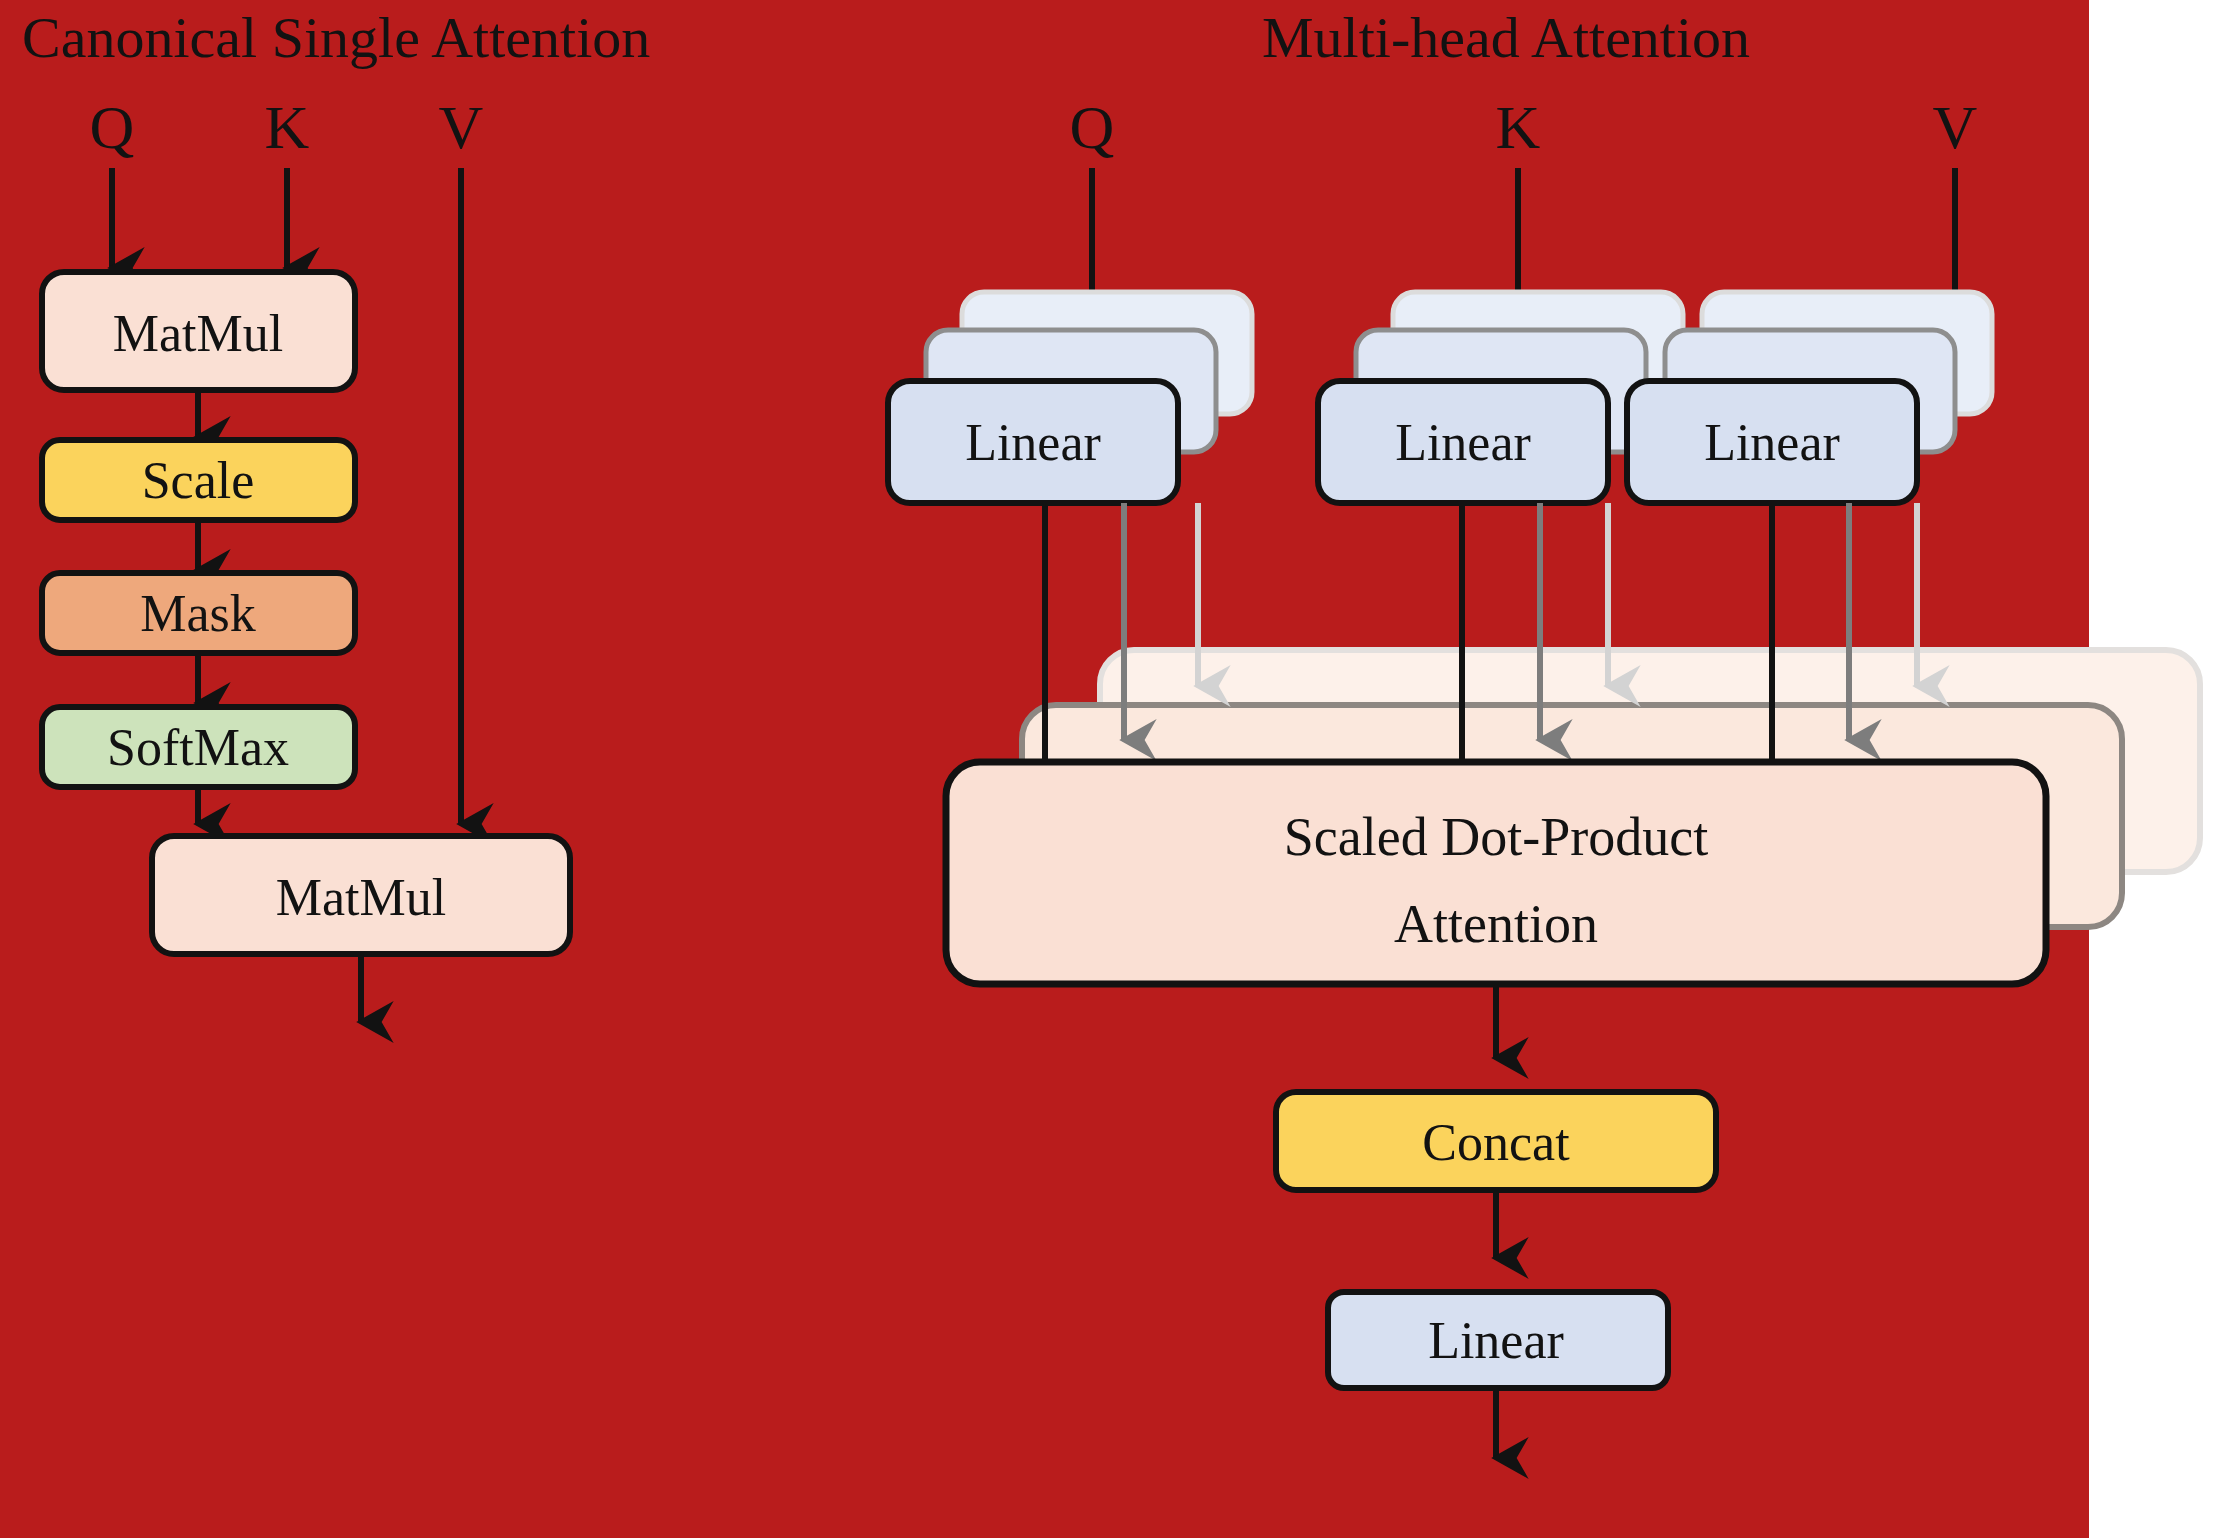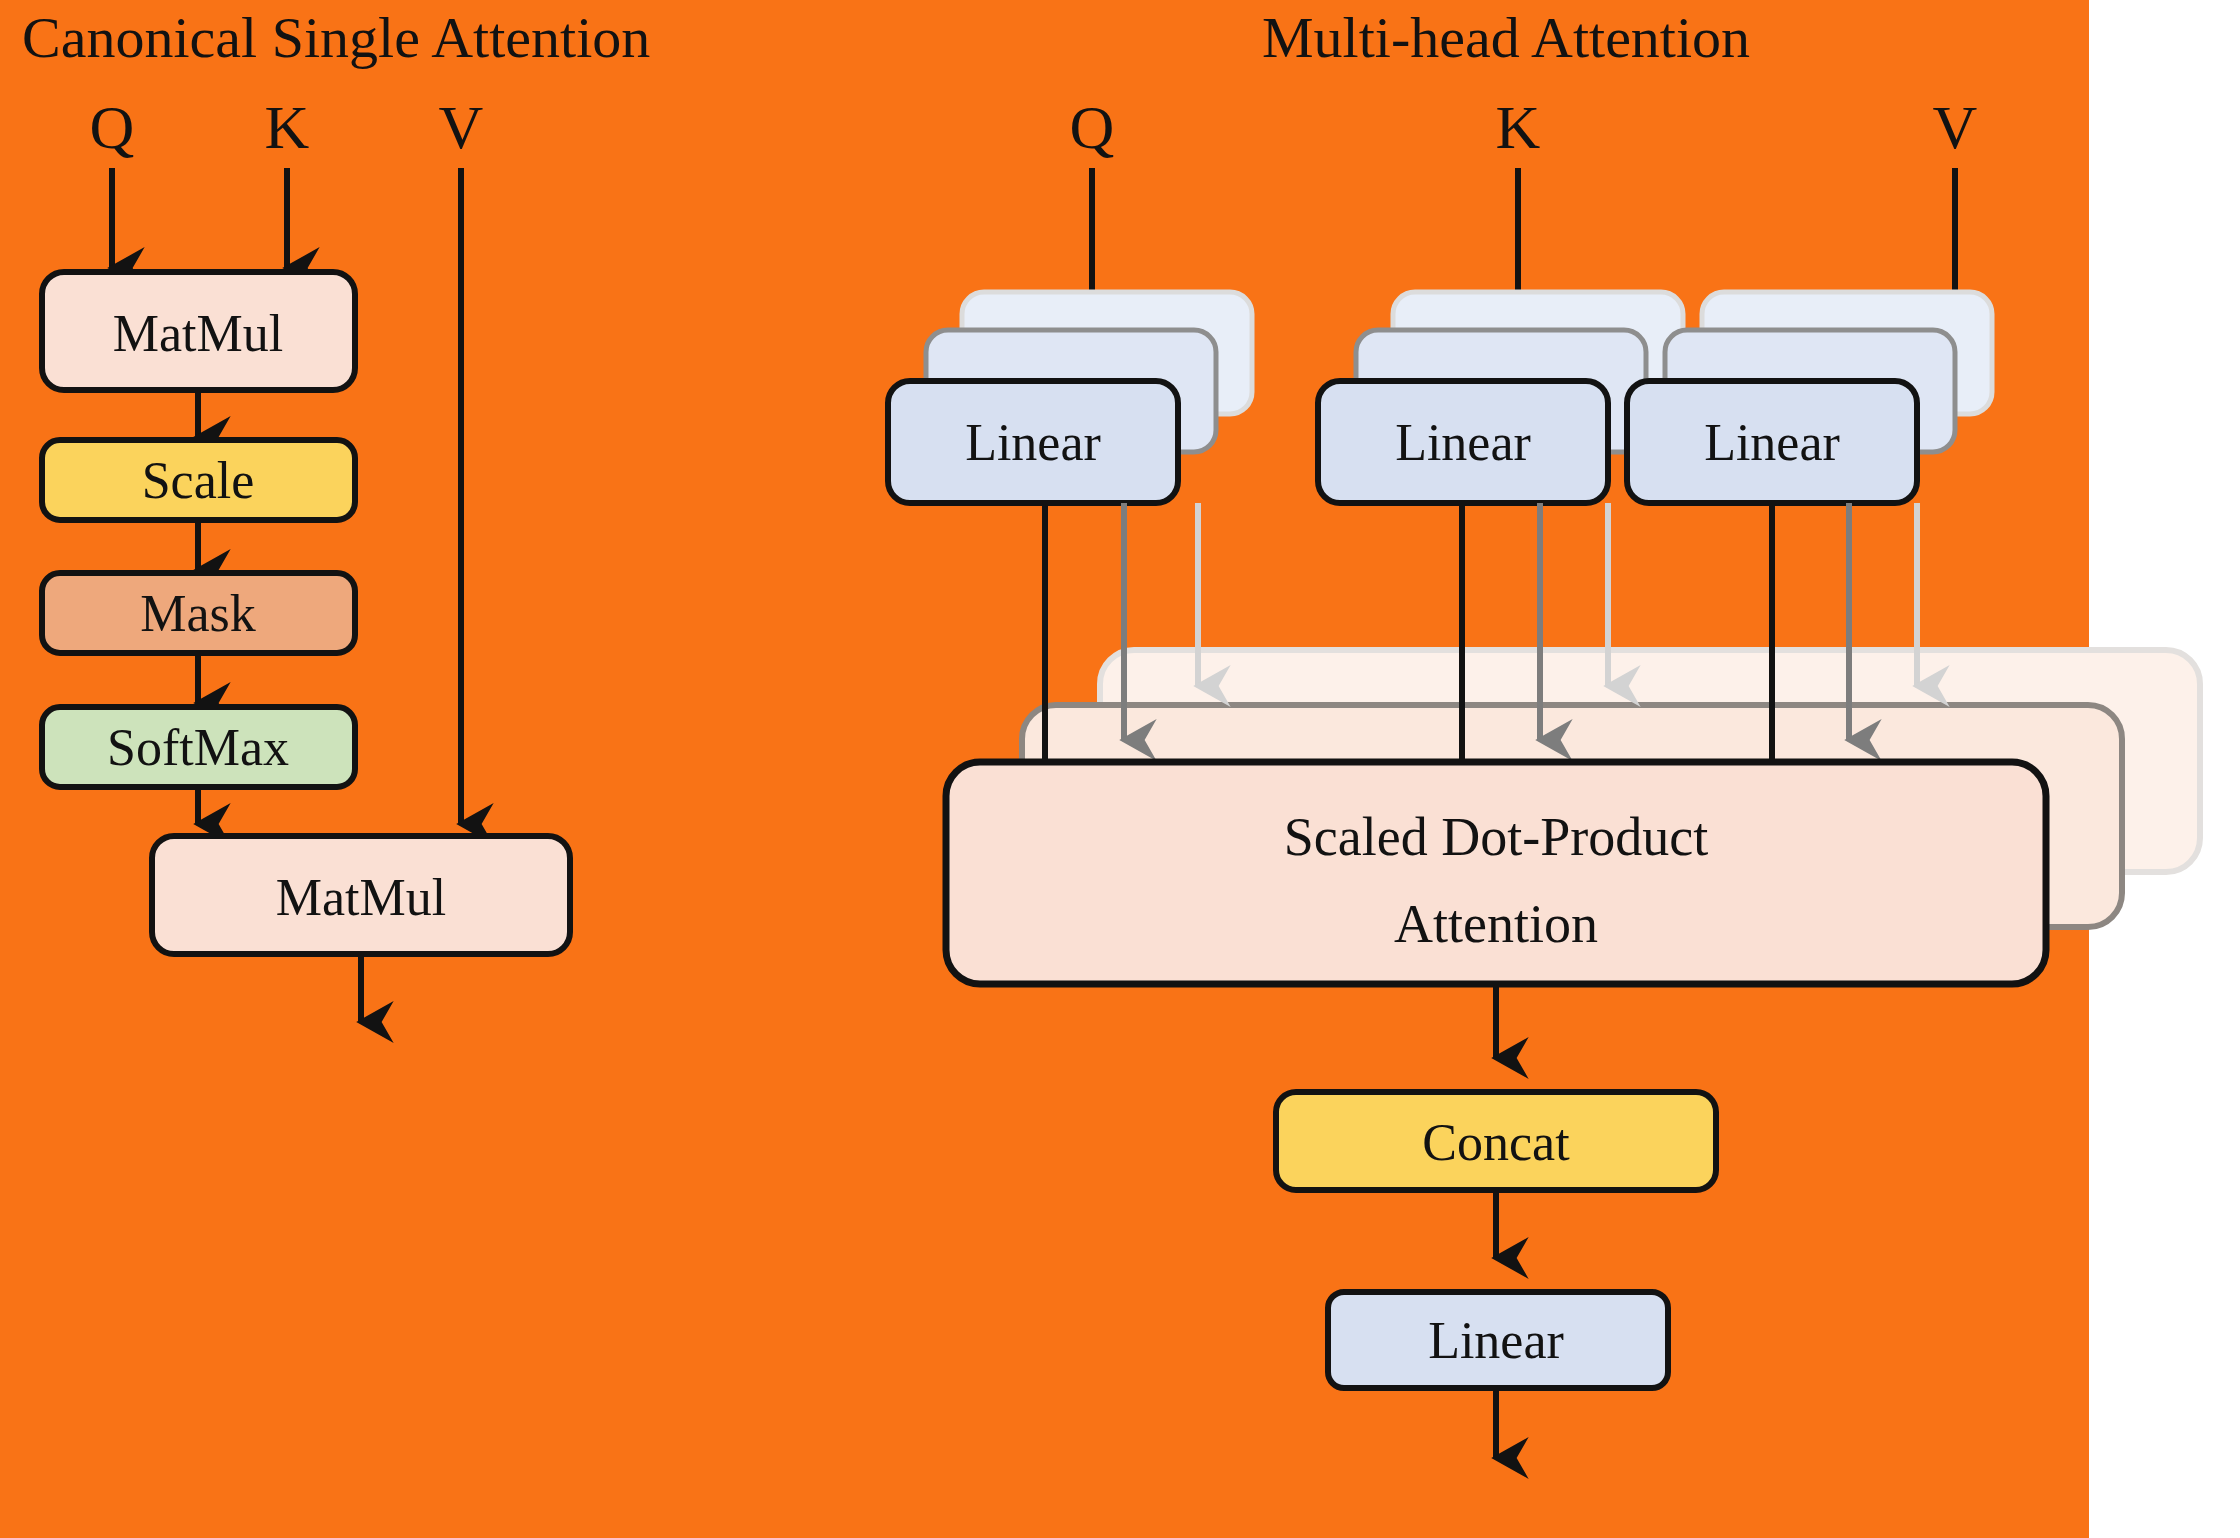--- a/index.html
+++ b/index.html
@@ -1,18 +1,18 @@
 <!DOCTYPE html>
 <html><head>
 <meta charset="utf-8">
 <style>
   html,body{margin:0;padding:0;background:#ffffff;}
   body{width:2240px;height:1538px;overflow:hidden;
        font-family:"Liberation Serif","DejaVu Serif",serif;}
-  #stage{position:relative;width:2089px;height:1538px;background:#f97316;}
+  #stage{position:relative;width:2089px;height:1538px;background:#b91c1c;}
   svg#canvas{position:absolute;left:0;top:0;width:2240px;height:1538px;}
   .ttl{font-family:"Liberation Serif","DejaVu Serif",serif;font-size:58px;fill:#121212;}
   .qkv{font-family:"Liberation Serif","DejaVu Serif",serif;font-size:62px;fill:#121212;}
   .blk{font-family:"Liberation Serif","DejaVu Serif",serif;font-size:52px;fill:#121212;}
   .blkbig{font-family:"Liberation Serif","DejaVu Serif",serif;font-size:54px;fill:#121212;}
 </style>
 </head>
 <body>
 
 <div id="stage">

